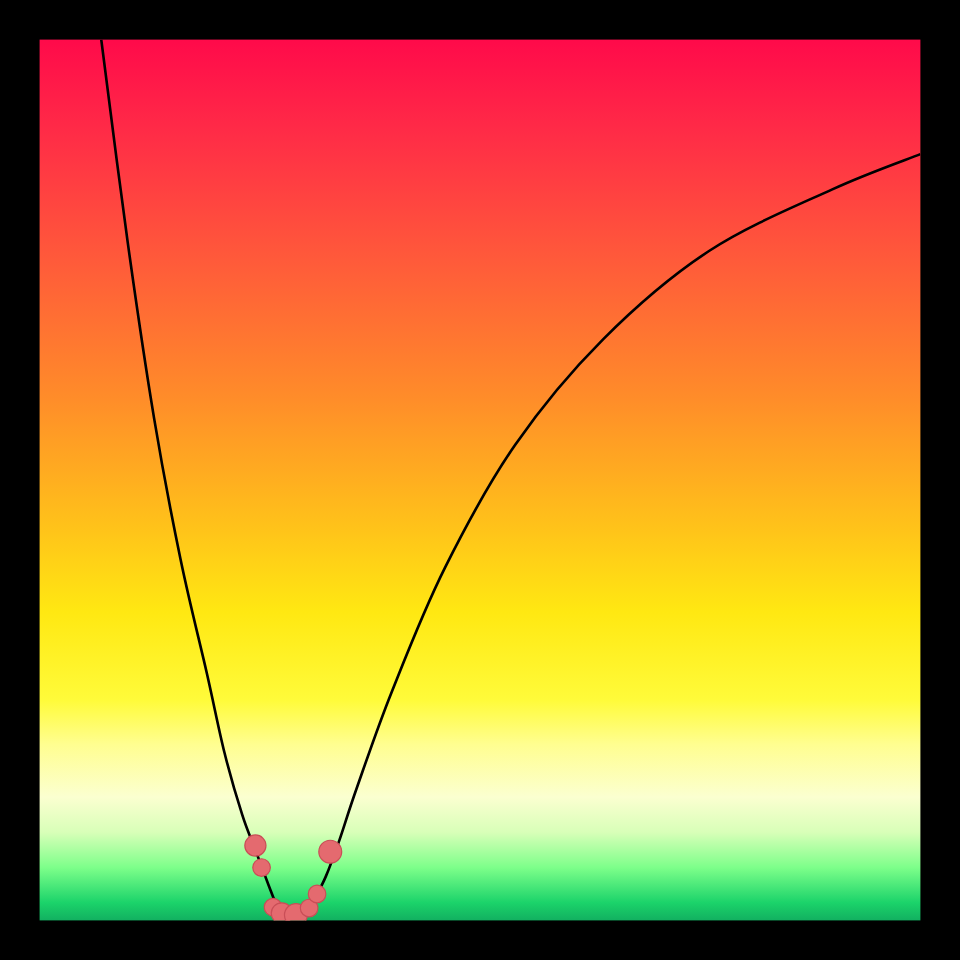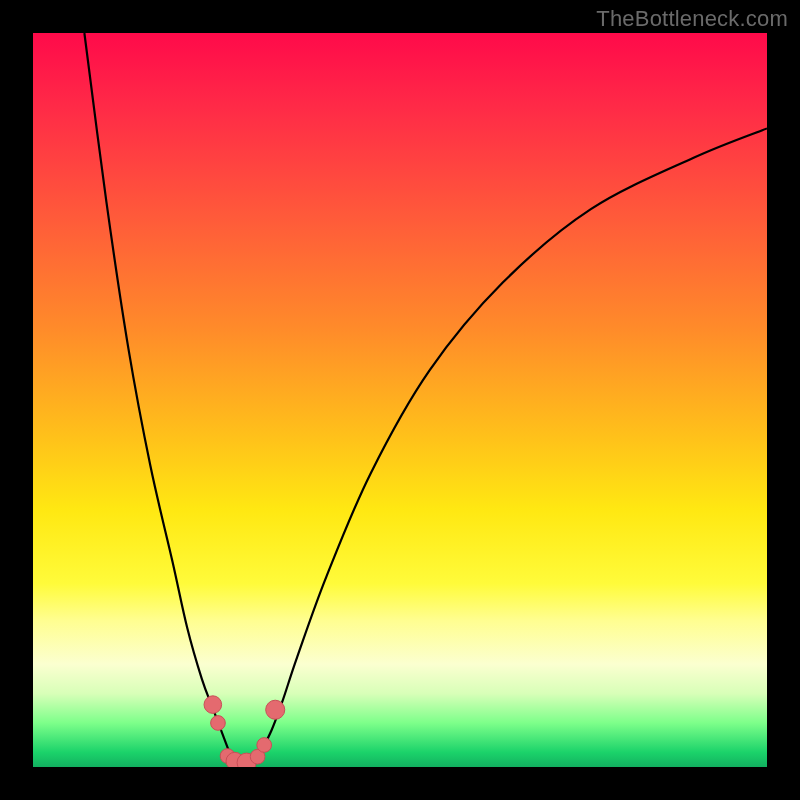--- a/index.html
+++ b/index.html
@@ -56,21 +56,20 @@
     left: 0;
     top: 0;
     width: 734px;
     height: 734px;
   }
 </style>
 </head>
 <body>
 
 <div class="frame">
-  <div class="watermark">TheBottleneck.com</div>
 
   <div class="plot-area">
     <svg class="curves" viewBox="0 0 734 734" preserveAspectRatio="none">
       <path id="left-curve" fill="none" stroke="#000" stroke-width="2.2" d="M 51.38 0.00 C 55.05 28.14, 66.06 116.22, 73.40 168.82 C 80.74 221.42, 88.08 271.58, 95.42 315.62 C 102.76 359.66, 110.10 397.58, 117.44 433.06 C 124.78 468.54, 133.34 501.57, 139.46 528.48 C 145.58 555.39, 149.25 574.97, 154.14 594.54 C 159.03 614.11, 164.54 632.46, 168.82 645.92 C 173.10 659.38, 176.16 665.49, 179.83 675.28 C 183.50 685.07, 187.78 696.69, 190.84 704.64 C 193.90 712.59, 195.73 718.10, 198.18 722.99 C 200.63 727.88, 204.30 732.16, 205.52 734.00"></path>
       <path id="right-curve" fill="none" stroke="#000" stroke-width="2.2" d="M 220.20 734.00 C 221.42 731.55, 224.48 725.44, 227.54 719.32 C 230.60 713.20, 234.88 705.86, 238.55 697.30 C 242.22 688.74, 245.28 680.17, 249.56 667.94 C 253.84 655.71, 256.90 644.70, 264.24 623.90 C 271.58 603.10, 281.37 573.74, 293.60 543.16 C 305.83 512.58, 320.51 474.65, 337.64 440.40 C 354.77 406.15, 374.34 369.45, 396.36 337.64 C 418.38 305.83, 442.85 276.47, 469.76 249.56 C 496.67 222.65, 526.03 196.96, 557.84 176.16 C 589.65 155.36, 631.24 138.24, 660.60 124.78 C 689.96 111.32, 721.77 100.31, 734.00 95.42"></path>
       <g id="markers">
           <circle cx="179.83" cy="671.61" r="8.81" fill="#e46a6f" stroke="#c94e57" stroke-width="1"></circle>
           <circle cx="184.97" cy="689.96" r="7.34" fill="#e46a6f" stroke="#c94e57" stroke-width="1"></circle>
           <circle cx="194.51" cy="722.99" r="7.34" fill="#e46a6f" stroke="#c94e57" stroke-width="1"></circle>
           <circle cx="201.85" cy="728.13" r="8.81" fill="#e46a6f" stroke="#c94e57" stroke-width="1"></circle>

